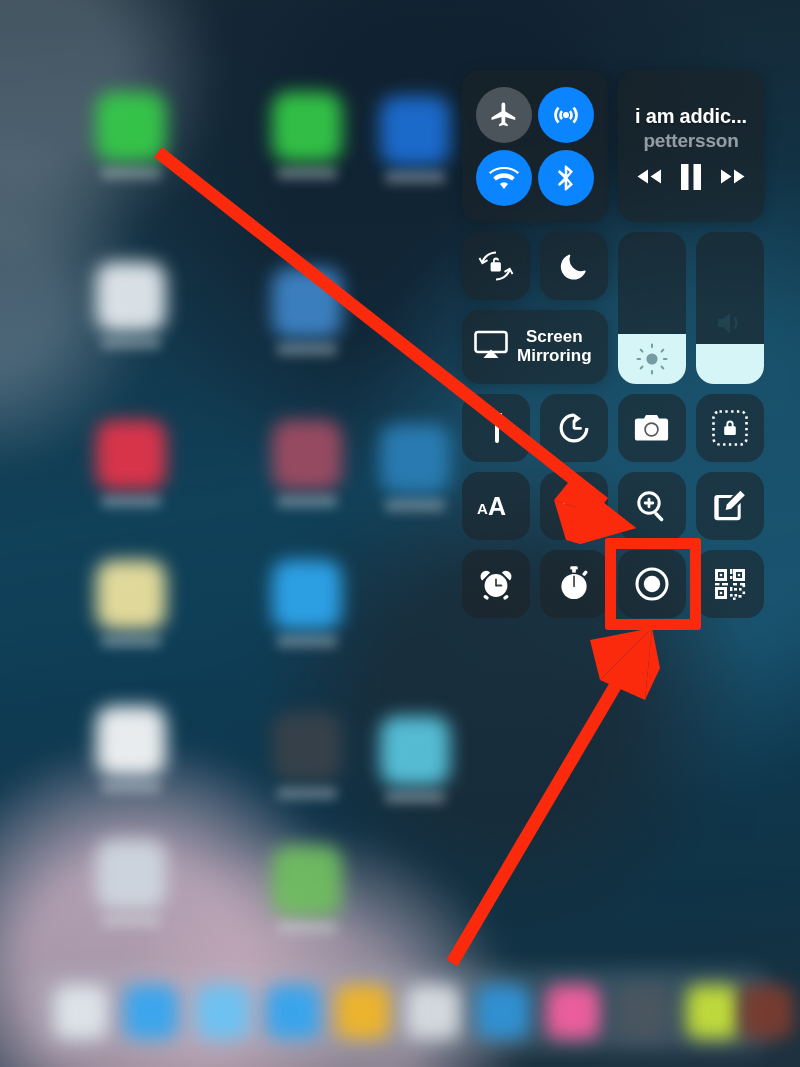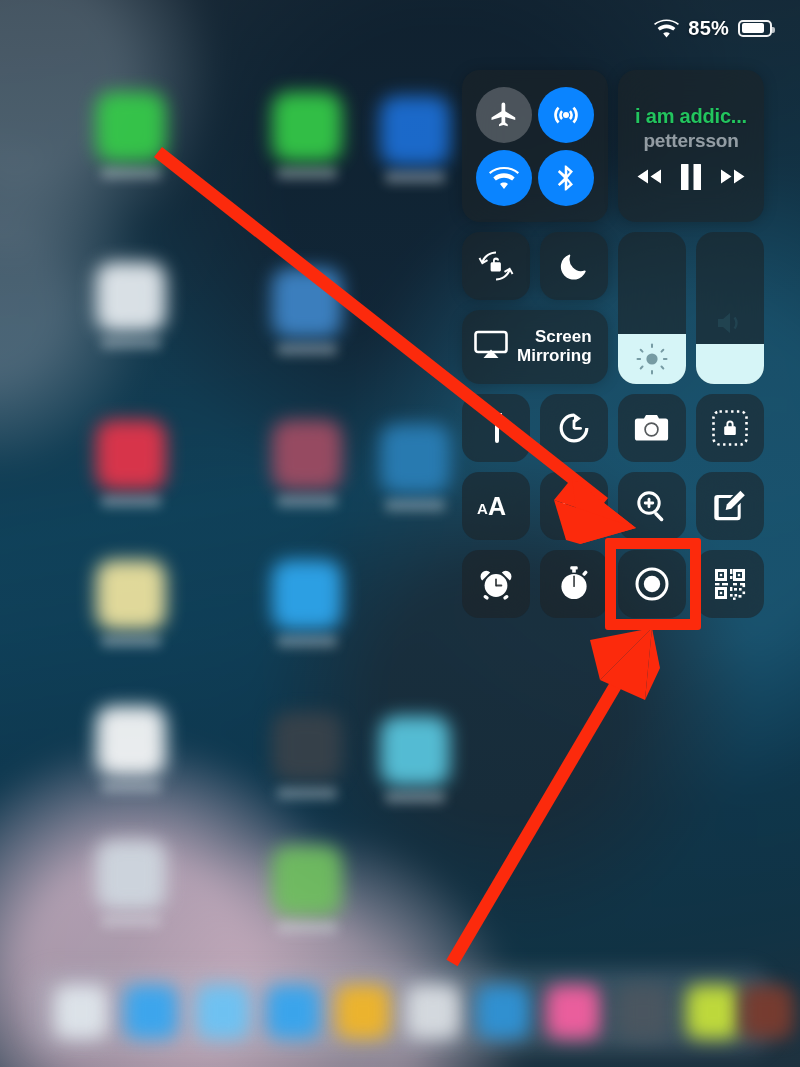--- a/index.html
+++ b/index.html
@@ -135,21 +135,21 @@
   #nowplaying {
     width: 146px; height: 152px;
     padding: 14px 10px 12px;
     display: flex; flex-direction: column;
     align-items: center; justify-content: center;
     gap: 2px;
     text-align: center;
     overflow: hidden;
   }
   #np-title {
-    color: #22c55e; font-size: 20px; font-weight: bold;
+    color: #ffffff; font-size: 20px; font-weight: bold;
     white-space: nowrap; letter-spacing: -0.2px;
     text-shadow: 0 1px 2px rgba(0,0,0,0.4);
   }
   #np-artist {
     color: rgba(225,230,235,0.62);
     font-size: 19px; font-weight: bold;
     white-space: nowrap; letter-spacing: -0.2px;
     margin-bottom: 10px;
   }
   #np-controls { display: flex; align-items: center; gap: 16px; }
@@ -164,21 +164,21 @@
     display: flex; align-items: center; justify-content: center;
   }
   .sq svg { fill: #fff; display: block; }
   #mirroring {
     width: 146px; height: 74px;
     display: flex; align-items: center;
     gap: 9px; padding: 0 12px;
   }
   #mirroring .label {
     color: #fff; font-size: 17px; font-weight: bold; line-height: 1.1;
-    text-align: right;
+    text-align: center;
   }
 
   .slider {
     position: relative;
     width: 68px; height: 152px;
     border-radius: 18px;
     background: rgba(28,34,38,0.58);
     overflow: hidden;
     backdrop-filter: blur(22px);
   }
@@ -276,31 +276,20 @@
       <div class="dockicon" style="left: 266px; background: rgb(53, 165, 239);"></div>
       <div class="dockicon" style="left: 336px; background: rgb(240, 181, 40);"></div>
       <div class="dockicon" style="left: 406px; background: rgb(216, 221, 226);"></div>
       <div class="dockicon" style="left: 476px; background: rgb(47, 147, 214);"></div>
       <div class="dockicon" style="left: 546px; background: rgb(244, 95, 160);"></div>
       <div class="dockicon" style="left: 616px; background: rgb(75, 86, 96);"></div>
       <div class="dockicon" style="left: 686px; background: rgb(197, 224, 58);"></div>
       <div class="dockicon" style="left: 740px; background: rgb(122, 59, 46);"></div>
     </div>
 
-  <div id="statusbar">
-    <span>
-      <svg width="25" height="19" viewBox="0 0 25 19">
-        <path fill="#fff" d="M12.5 17.6l3.3-4.1c-1.9-1.6-4.7-1.6-6.6 0l3.3 4.1zM12.5 8.2c2.5 0 4.9.9 6.8 2.4l2.1-2.6C18.9 5.8 15.8 4.6 12.5 4.6S6.1 5.8 3.6 8l2.1 2.6c1.9-1.5 4.3-2.4 6.8-2.4zM12.5 1c4.3 0 8.3 1.5 11.4 4.1l1.1-1.4C21.6 1 17.2-.6 12.5-.6S3.4 1 0 3.7l1.1 1.4C4.2 2.5 8.2 1 12.5 1z" transform="translate(0,1)"></path>
-      </svg>
-    </span>
-    <span>85%</span>
-    <span class="batt">
-        <i id="batt-fill" style="width: 85%;"></i>
-      </span>
-  </div>
 
   <div id="cc">
 
     <div class="row" id="top-row">
       <div class="module" id="connectivity">
         <div class="pill off">
           <span>
             <svg width="30" height="30" viewBox="0 0 24 24">
                 <path d="M21 16v-2l-8-5V3.5a1.5 1.5 0 0 0-3 0V9l-8 5v2l8-2.5V18l-2 1.5V21l3.5-1 3.5 1v-1.5L13 18v-4.5L21 16z"></path>
               </svg>

